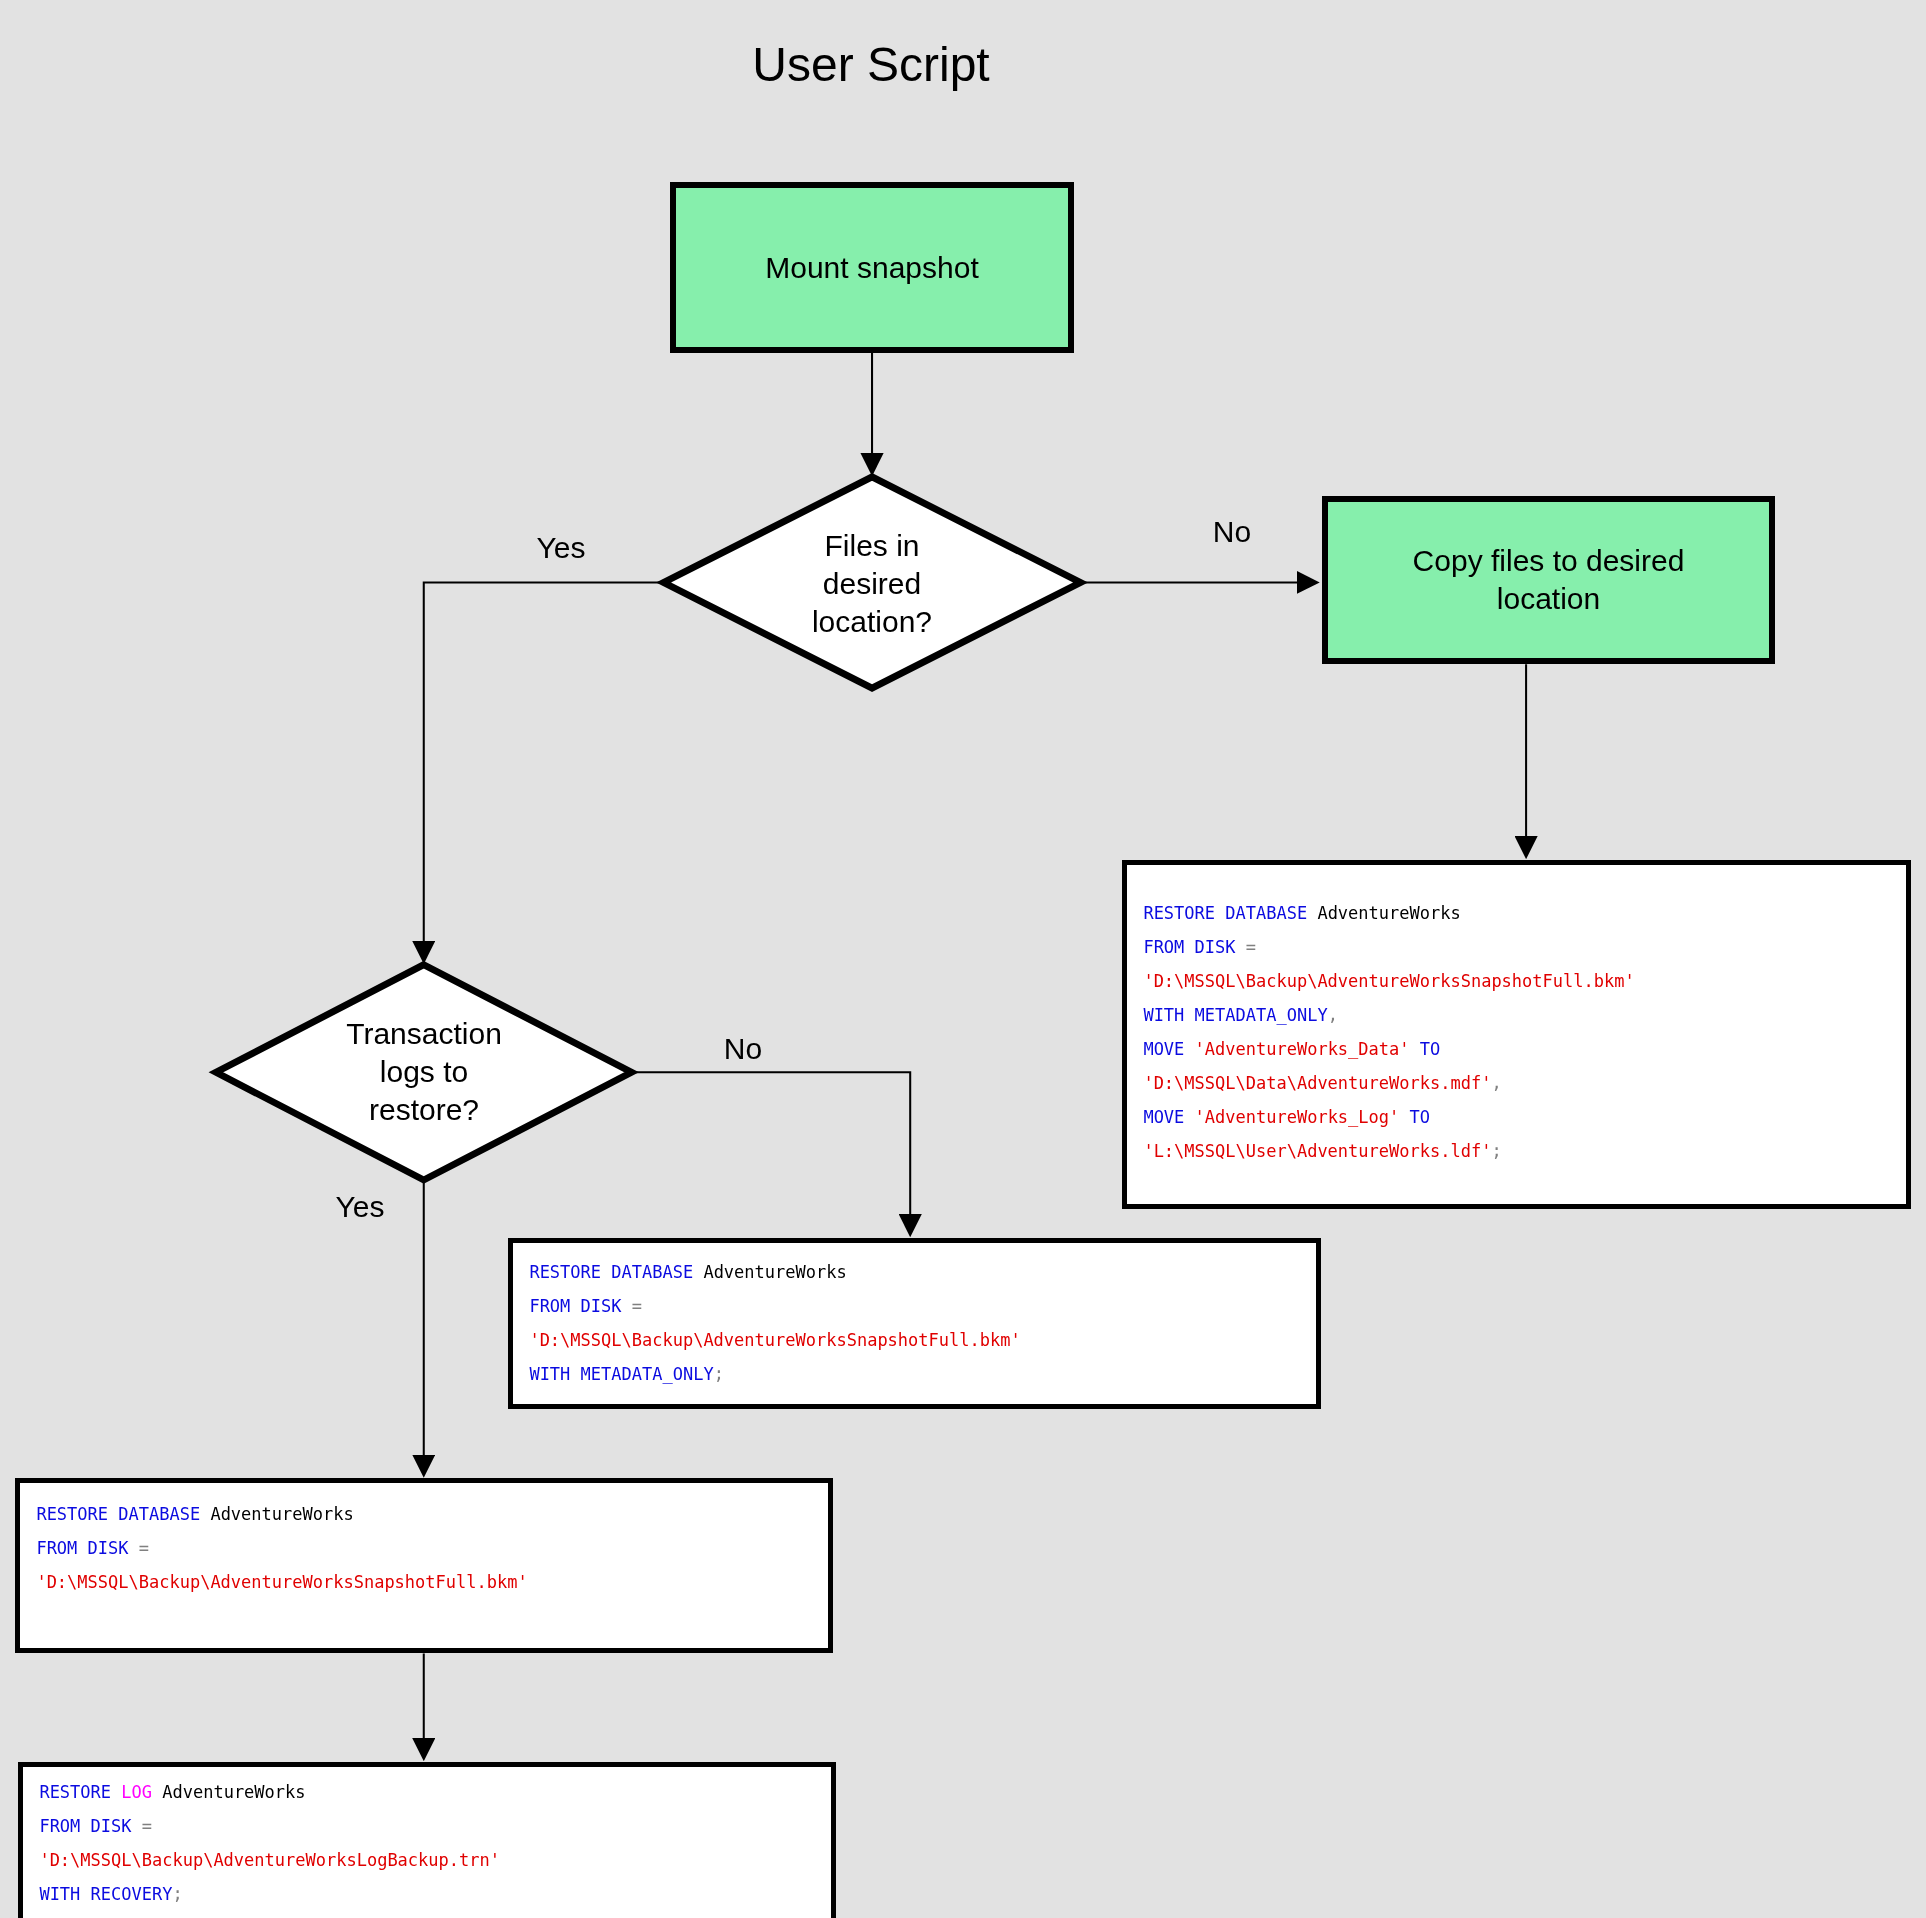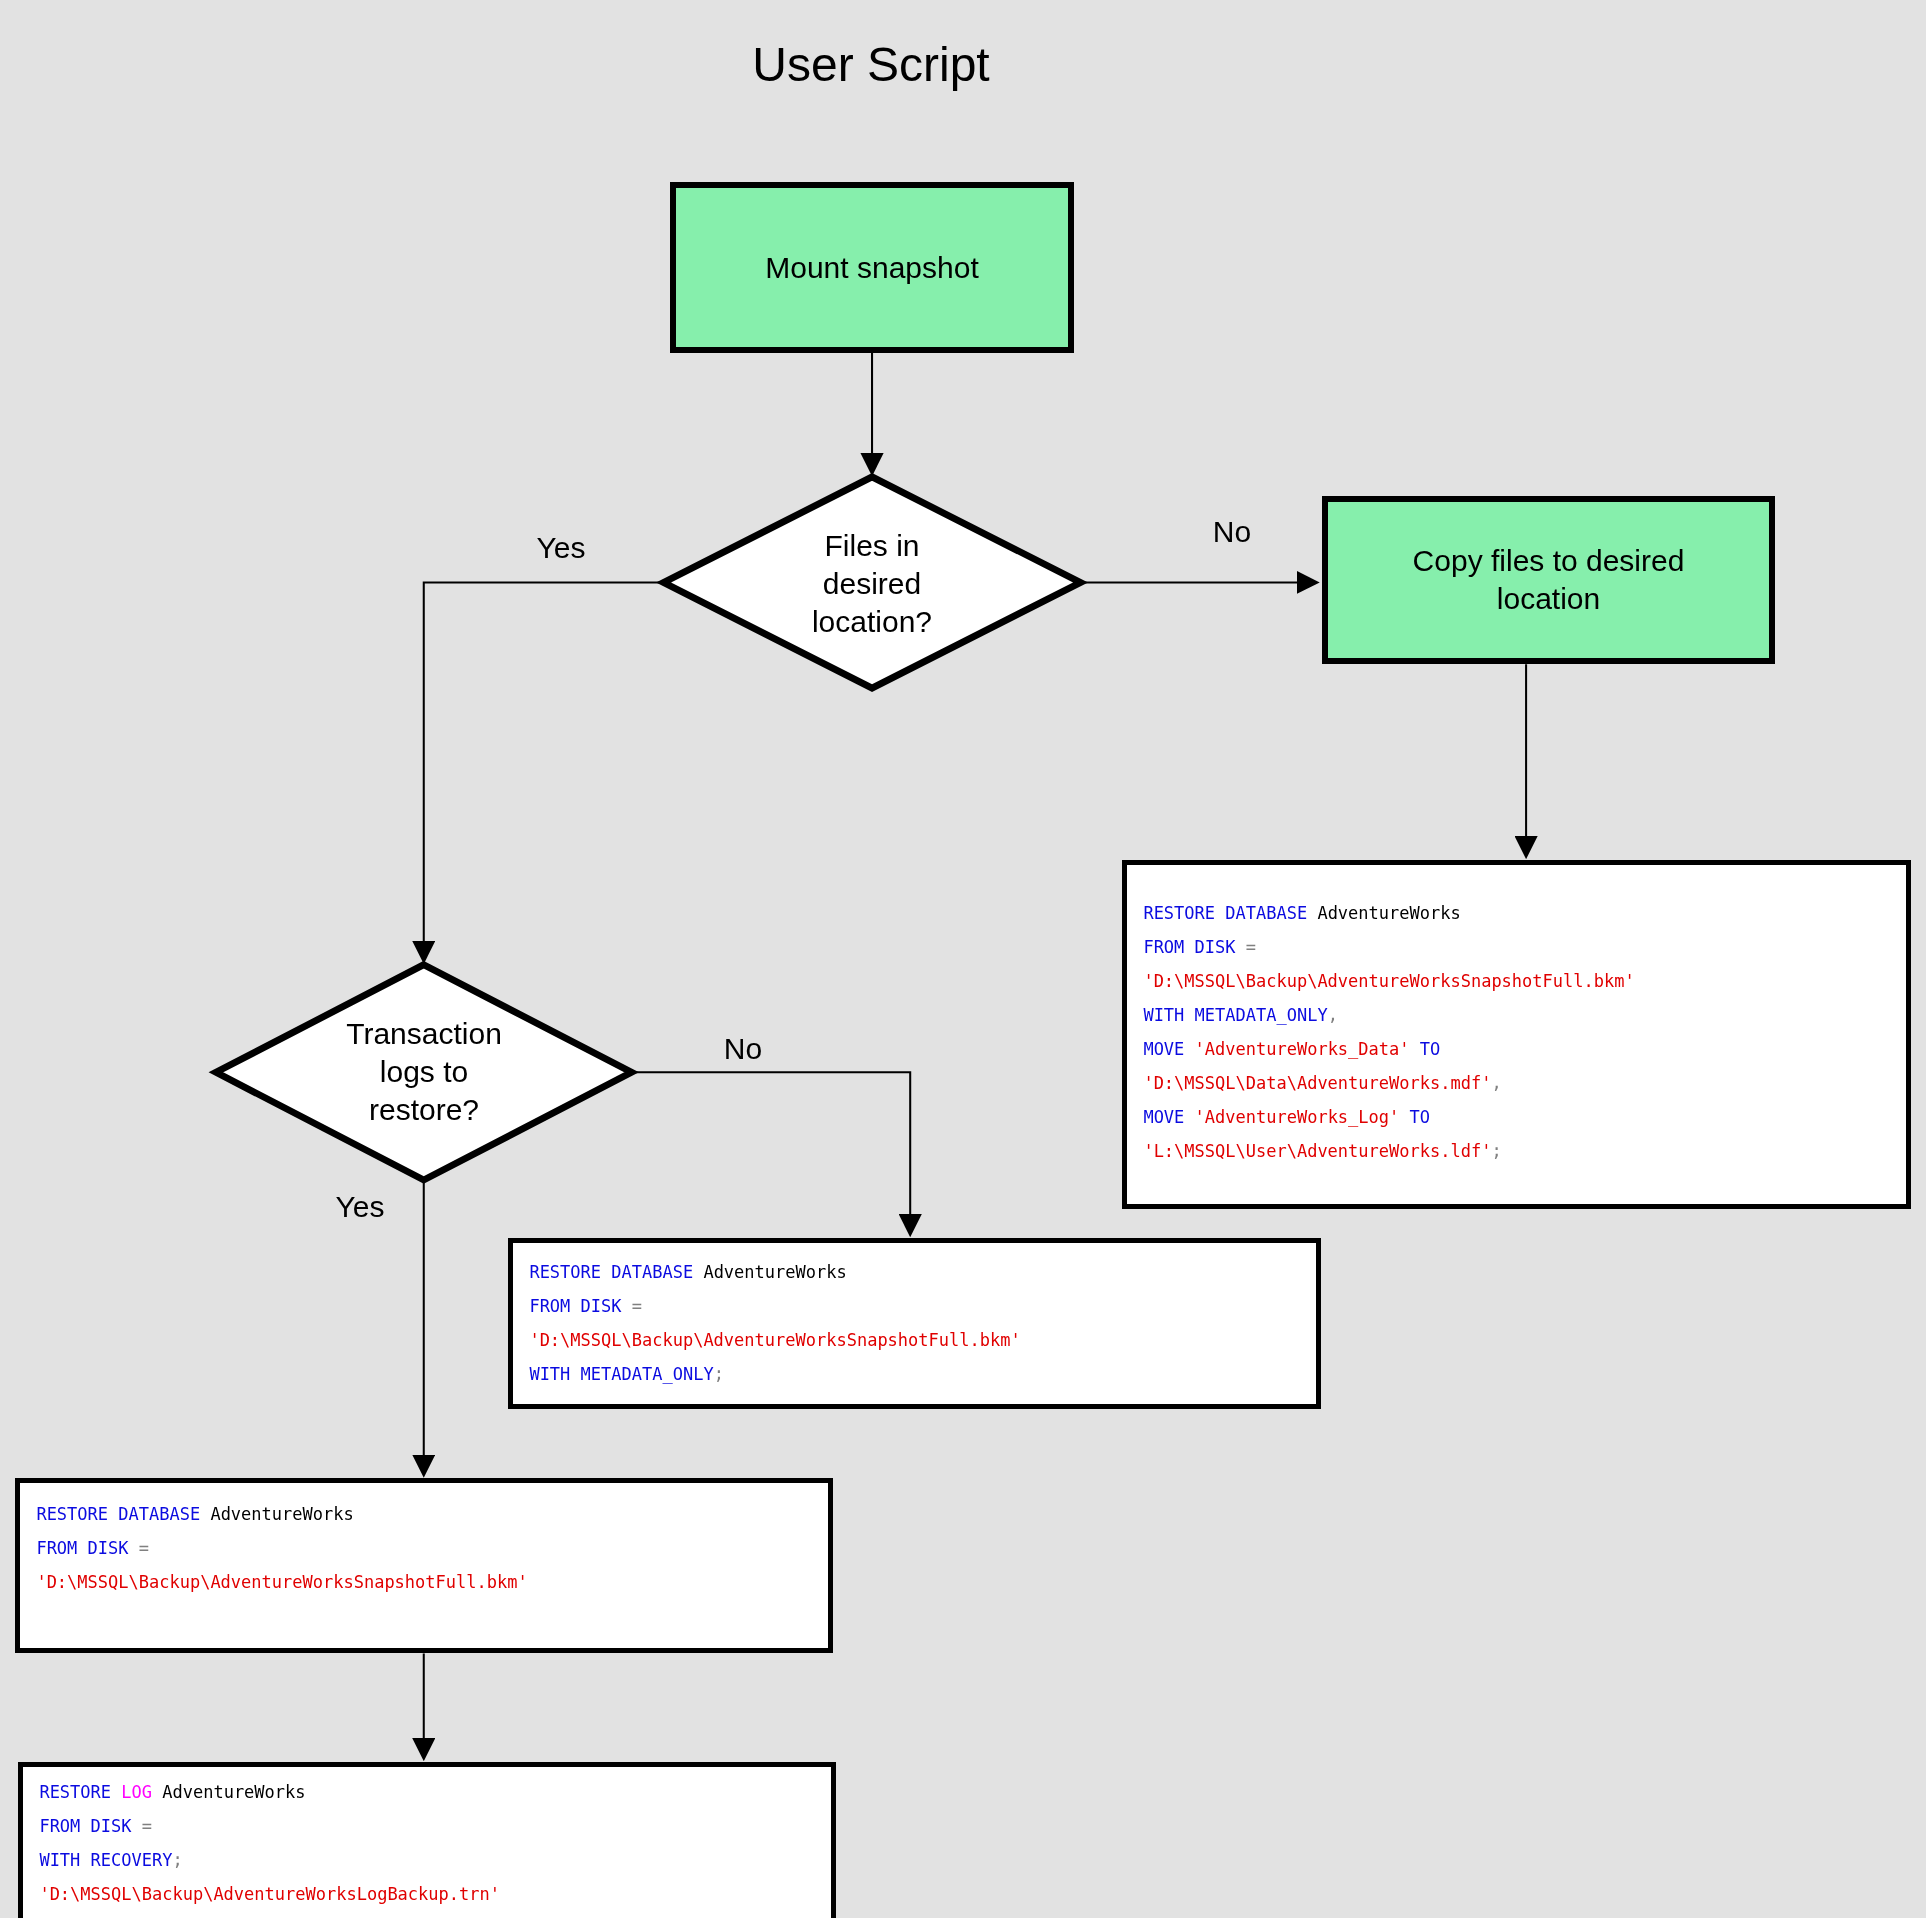--- a/index.html
+++ b/index.html
@@ -135,18 +135,18 @@
 
   <div id="code-norecovery" class="code-box">
       <div class="code-line"><span class="tok-kw">RESTORE DATABASE </span><span class="tok-id">AdventureWorks</span></div>
       <div class="code-line"><span class="tok-kw">FROM DISK </span><span class="tok-op">=</span></div>
       <div class="code-line"><span class="tok-str">'D:\MSSQL\Backup\AdventureWorksSnapshotFull.bkm'</span></div>
     </div>
 
   <div id="code-log" class="code-box">
       <div class="code-line"><span class="tok-kw">RESTORE </span><span class="tok-log">LOG </span><span class="tok-id">AdventureWorks</span></div>
       <div class="code-line"><span class="tok-kw">FROM DISK </span><span class="tok-op">=</span></div>
+      <div class="code-line"><span class="tok-str">'D:\MSSQL\Backup\AdventureWorksLogBackup.trn'</span></div>
       <div class="code-line"><span class="tok-kw">WITH RECOVERY</span><span class="tok-op">;</span></div>
-      <div class="code-line"><span class="tok-str">'D:\MSSQL\Backup\AdventureWorksLogBackup.trn'</span></div>
     </div>
 
 </div>
 
 
 </body></html>

